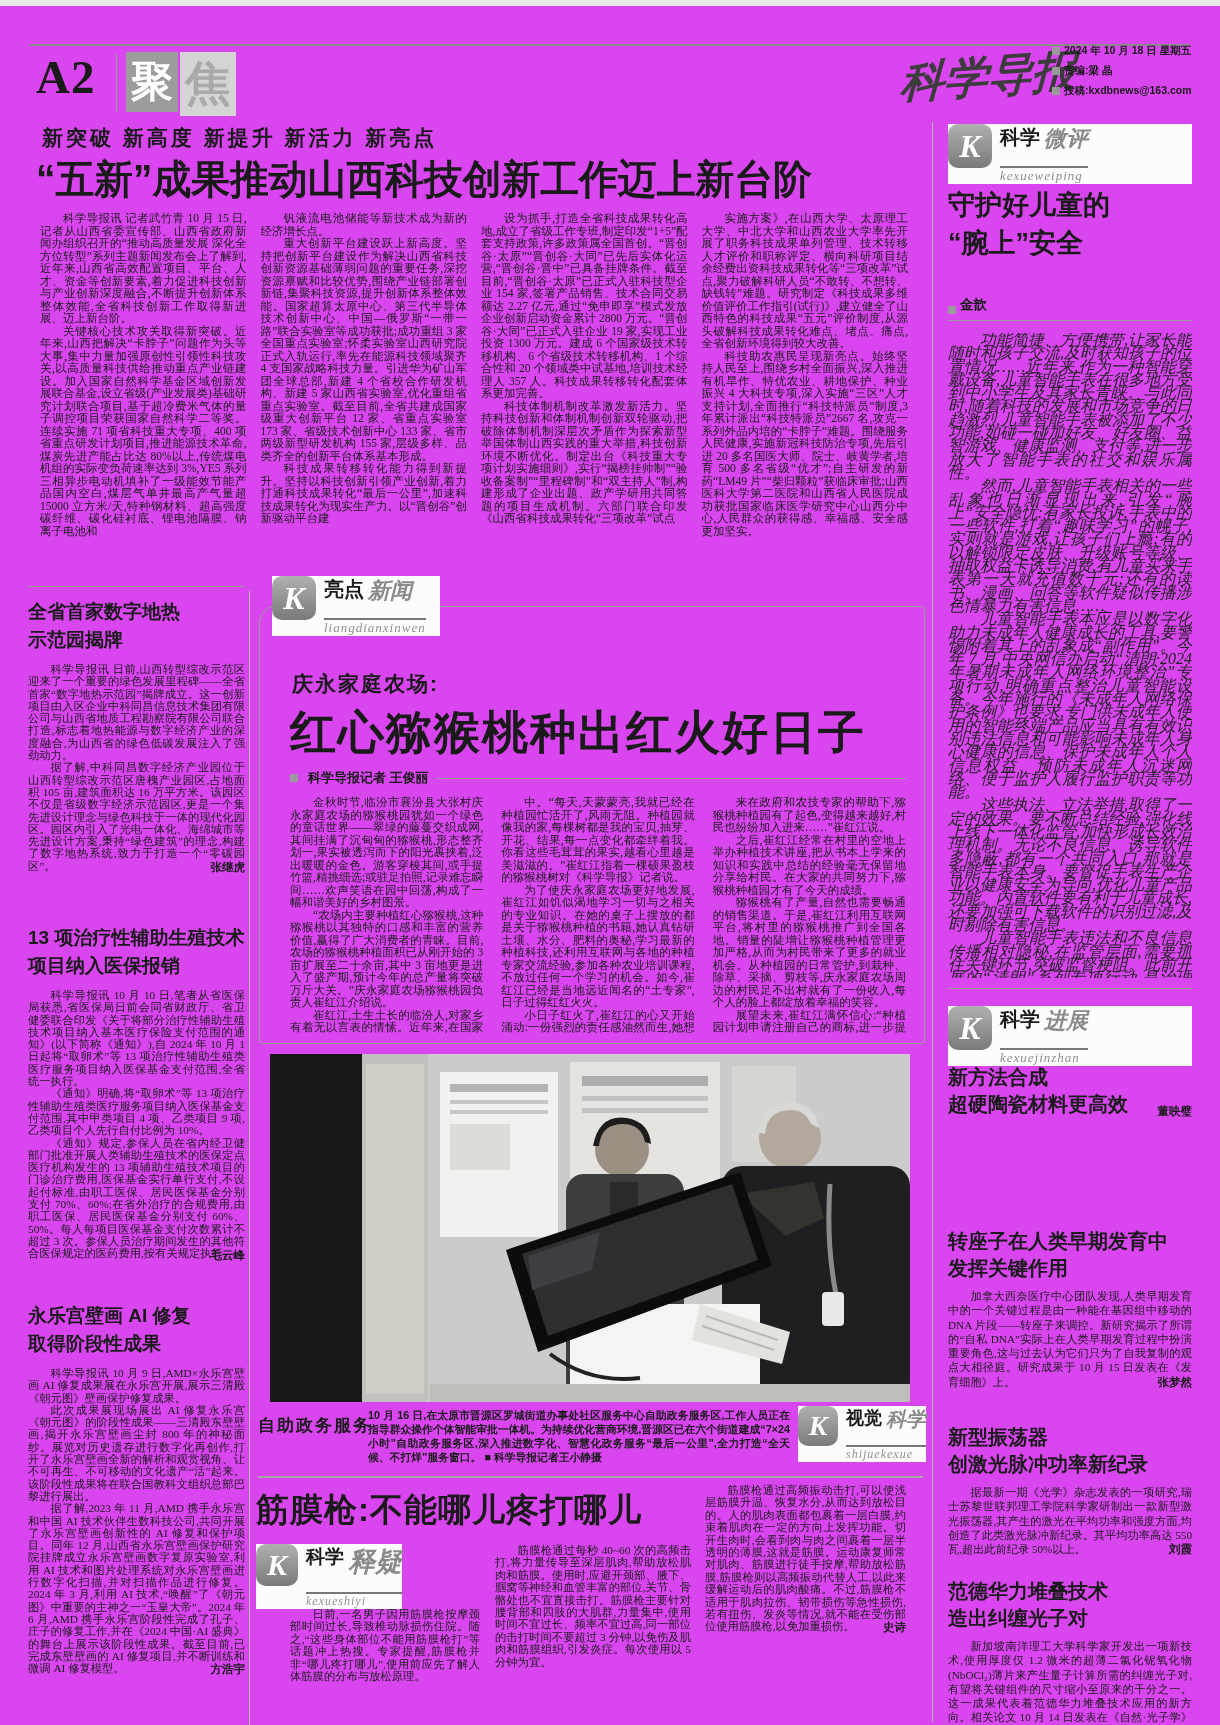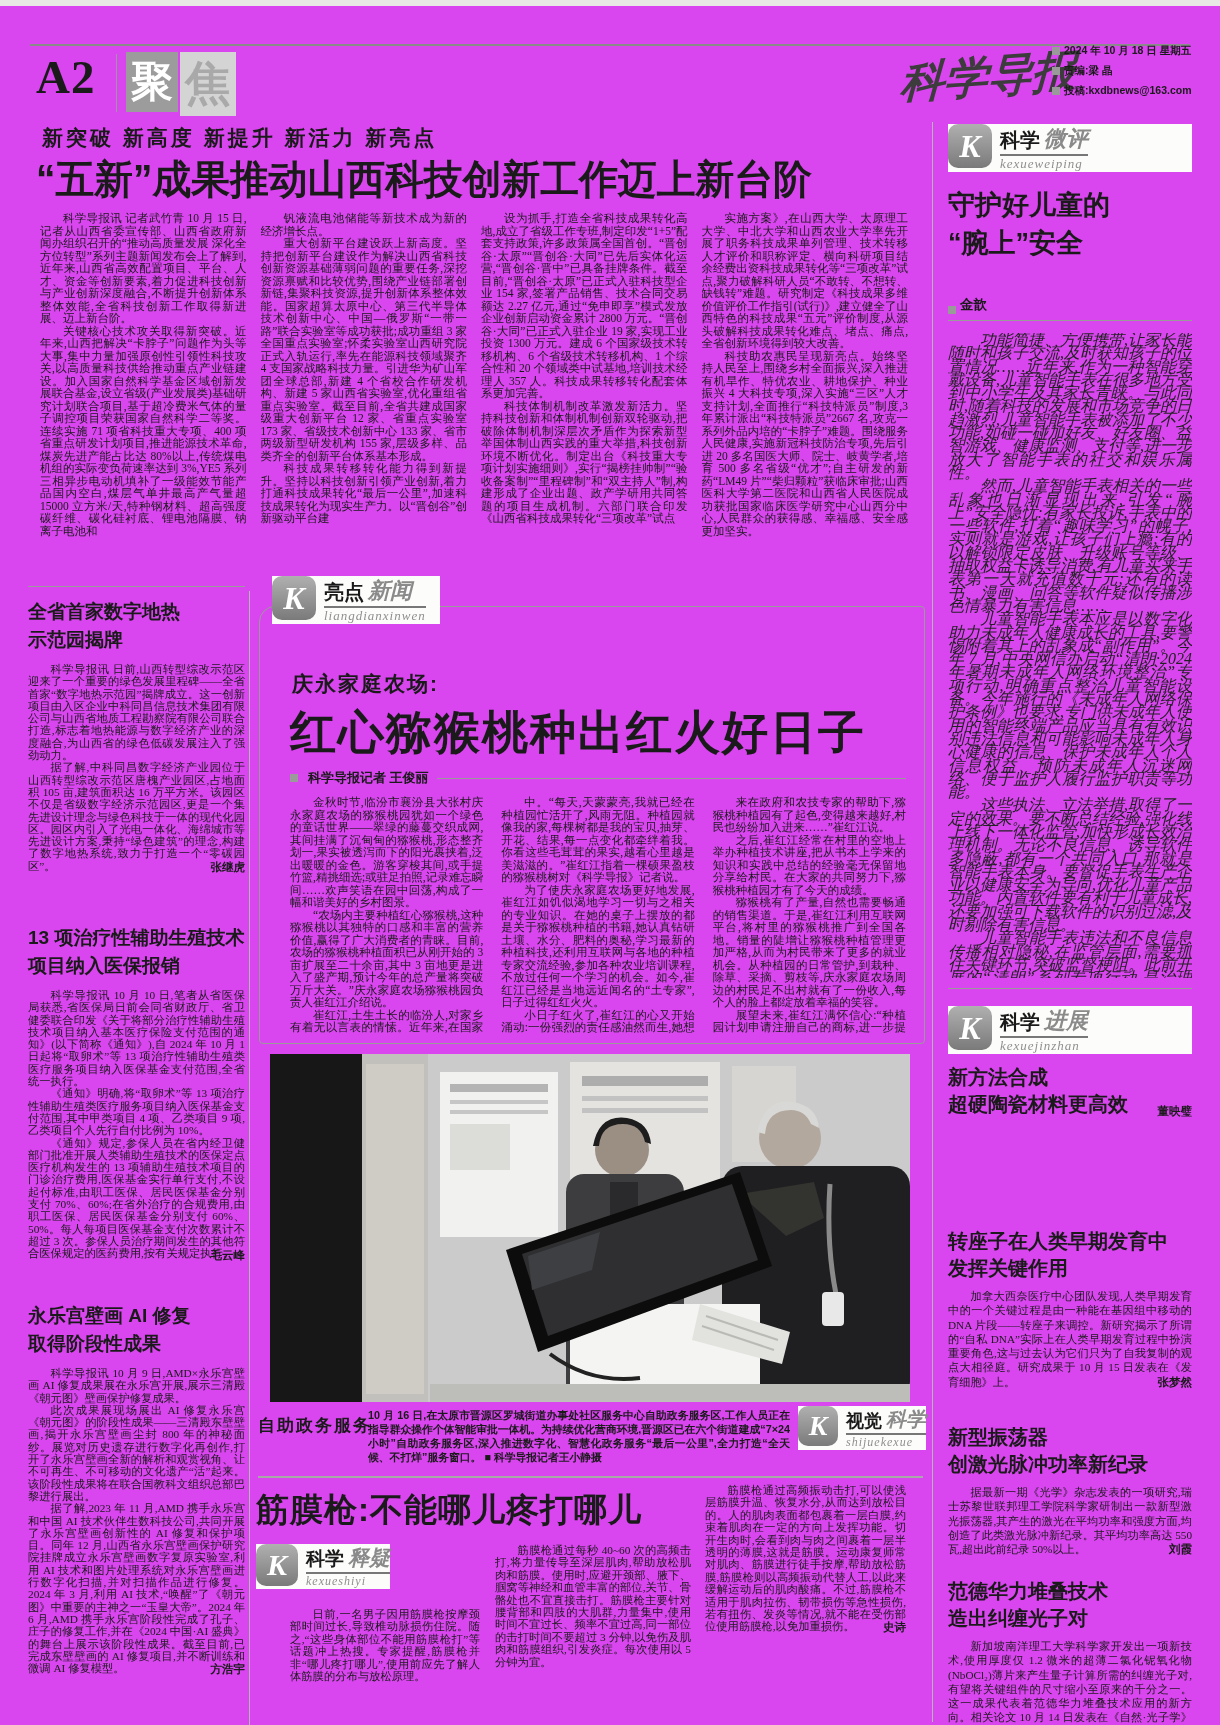--- a/index.html
+++ b/index.html
@@ -35,21 +35,21 @@
   .lr{width:217px;}
   .lr-title{font-family:"Liberation Sans","DejaVu Sans",sans-serif;font-size:19px;font-weight:900;line-height:28px;}
   .lr-body{font-size:11.3px;line-height:12.3px;}
   .byline-r{text-align:right;font-weight:bold;font-size:11.5px;margin-top:-12px;}
   
   .badge{display:flex;align-items:flex-start;background:#fcfcfa;}
   .klogo{width:44px;height:44px;border-radius:10px;background:linear-gradient(#b0b0b0,#7a7a7a);
          color:#fff;font-family:"Liberation Serif",serif;font-weight:bold;font-style:italic;
          font-size:32px;display:flex;align-items:center;justify-content:center;flex:0 0 auto;}
   .btext{margin-left:8px;}
-  .bline1{display:flex;align-items:flex-end;border-bottom:2px solid #777;padding-bottom:0;}
+  .bline1{display:flex;align-items:flex-start;border-bottom:2px solid #777;padding-bottom:12px;}
   .bcn1{font-family:"Liberation Sans","DejaVu Sans",sans-serif;font-size:20px;font-weight:900;}
   .bcn2{font-size:22px;font-style:italic;color:#8a8a8a;font-weight:bold;margin-left:4px;}
   .bpin{font-size:13px;font-style:italic;color:#8f8f8f;letter-spacing:1px;}
   
   .featbox{left:259px;top:600px;width:664px;height:436px;border:1px solid #9a9a9a;
            border-radius:16px 4px 4px 4px;}
   .feat-kicker{left:292px;top:664px;font-size:21px;letter-spacing:2px;font-weight:bold;}
   .feat-headline{left:290px;top:696px;font-size:46px;font-weight:900;letter-spacing:2px;white-space:nowrap;}
   .feat-byrow{left:290px;top:763px;width:616px;display:flex;align-items:center;}
   .feat-byrow .nm{font-size:13px;font-weight:bold;margin:0 8px 0 6px;white-space:nowrap;}
@@ -266,21 +266,21 @@
     </div>
   </div>
   <div class="abs capsep"></div>
 
   <div class="abs fas-headline hei">筋膜枪:不能哪儿疼打哪儿</div>
   <div class="abs badge" style="left:256px;top:1538px;">
     <div class="klogo" style="width:42px;height:42px;font-size:30px;">K</div>
     <div class="btext">
       <div class="bline1">
           <span class="bcn1" style="font-size:19px;">科学</span>
-          <span class="bcn2" style="font-size:21px;">释疑</span>
+          <span class="bcn2" style="font-size:27px;">释疑</span>
         </div>
       <div class="bpin" style="font-size:12px;">kexueshiyi</div>
     </div>
   </div>
   <div class="abs fascol fas-c1 justify">
       <p class="para">日前,一名男子因用筋膜枪按摩颈部时间过长,导致椎动脉损伤住院。随之,“这些身体部位不能用筋膜枪打”等话题冲上热搜。专家提醒,筋膜枪并非“哪儿疼打哪儿”,使用前应先了解人体筋膜的分布与放松原理。</p>
     </div>
   <div class="abs fascol fas-c2 justify">
       <p class="para">筋膜枪通过每秒 40~60 次的高频击打,将力量传导至深层肌肉,帮助放松肌肉和筋膜。使用时,应避开颈部、腋下、腘窝等神经和血管丰富的部位,关节、骨骼处也不宜直接击打。筋膜枪主要针对腰背部和四肢的大肌群,力量集中,使用时间不宜过长、频率不宜过高,同一部位的击打时间不要超过 3 分钟,以免伤及肌肉和筋膜组织,引发炎症。每次使用以 5 分钟为宜。</p>
     </div>

